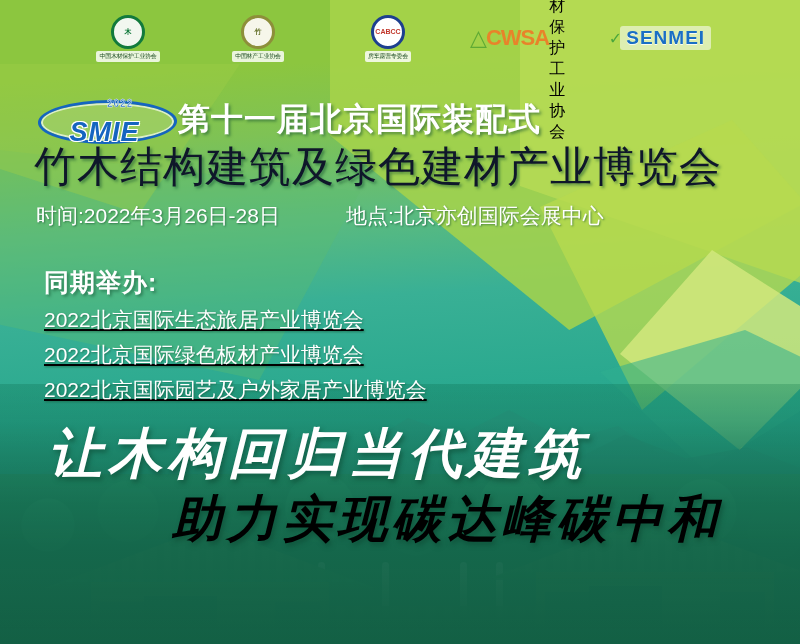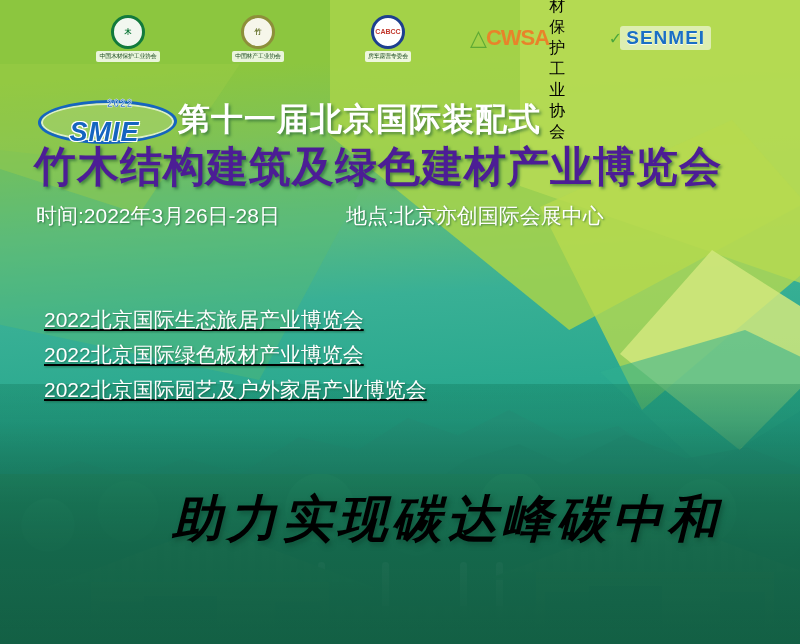--- a/index.html
+++ b/index.html
@@ -199,21 +199,21 @@
 
   
   .title1{
     position:absolute;left:178px;top:96px;width:610px;
     font-size:32px;font-weight:bold;color:#ffffff;letter-spacing:1px;line-height:46px;
     text-shadow:2px 2px 3px rgba(20,80,50,.55);
     white-space:nowrap;
   }
   .title2{
     position:absolute;left:34px;top:142px;width:760px;
-    font-size:42px;font-weight:bold;color:#4c1d95;letter-spacing:1px;line-height:50px;
+    font-size:42px;font-weight:normal;color:#0f172a;letter-spacing:1px;line-height:50px;
     text-shadow:2px 2px 3px rgba(20,80,50,.55);
     white-space:nowrap;
   }
 
   .meta{
     position:absolute;left:36px;top:202px;width:740px;height:28px;
     display:flex;align-items:flex-start;
   }
   .meta .when{font-size:21px;color:#ffffff;text-shadow:1px 1px 2px rgba(20,80,50,.6);white-space:nowrap;}
   .meta .where{font-size:21px;color:#ffffff;text-shadow:1px 1px 2px rgba(20,80,50,.6);
@@ -342,22 +342,24 @@
     </div>
 
     <div class="title1">第十一届北京国际装配式</div>
     <div class="title2">竹木结构建筑及绿色建材产业博览会</div>
 
     <div class="meta">
       <span class="when">时间:2022年3月26日-28日</span>
       <span class="where">地点:北京亦创国际会展中心</span>
     </div>
 
+    <div class="concurrent-head">同期举办:</div>
     <div class="concurrent-list">
       <div class="row">2022北京国际生态旅居产业博览会</div>
       <div class="row">2022北京国际绿色板材产业博览会</div>
       <div class="row">2022北京国际园艺及户外家居产业博览会</div>
     </div>
 
+    <div class="slogan1">让木构回归当代建筑</div>
     <div class="slogan2">助力实现碳达峰碳中和</div>
 
   </div>
 </div>
 
 </body></html>

